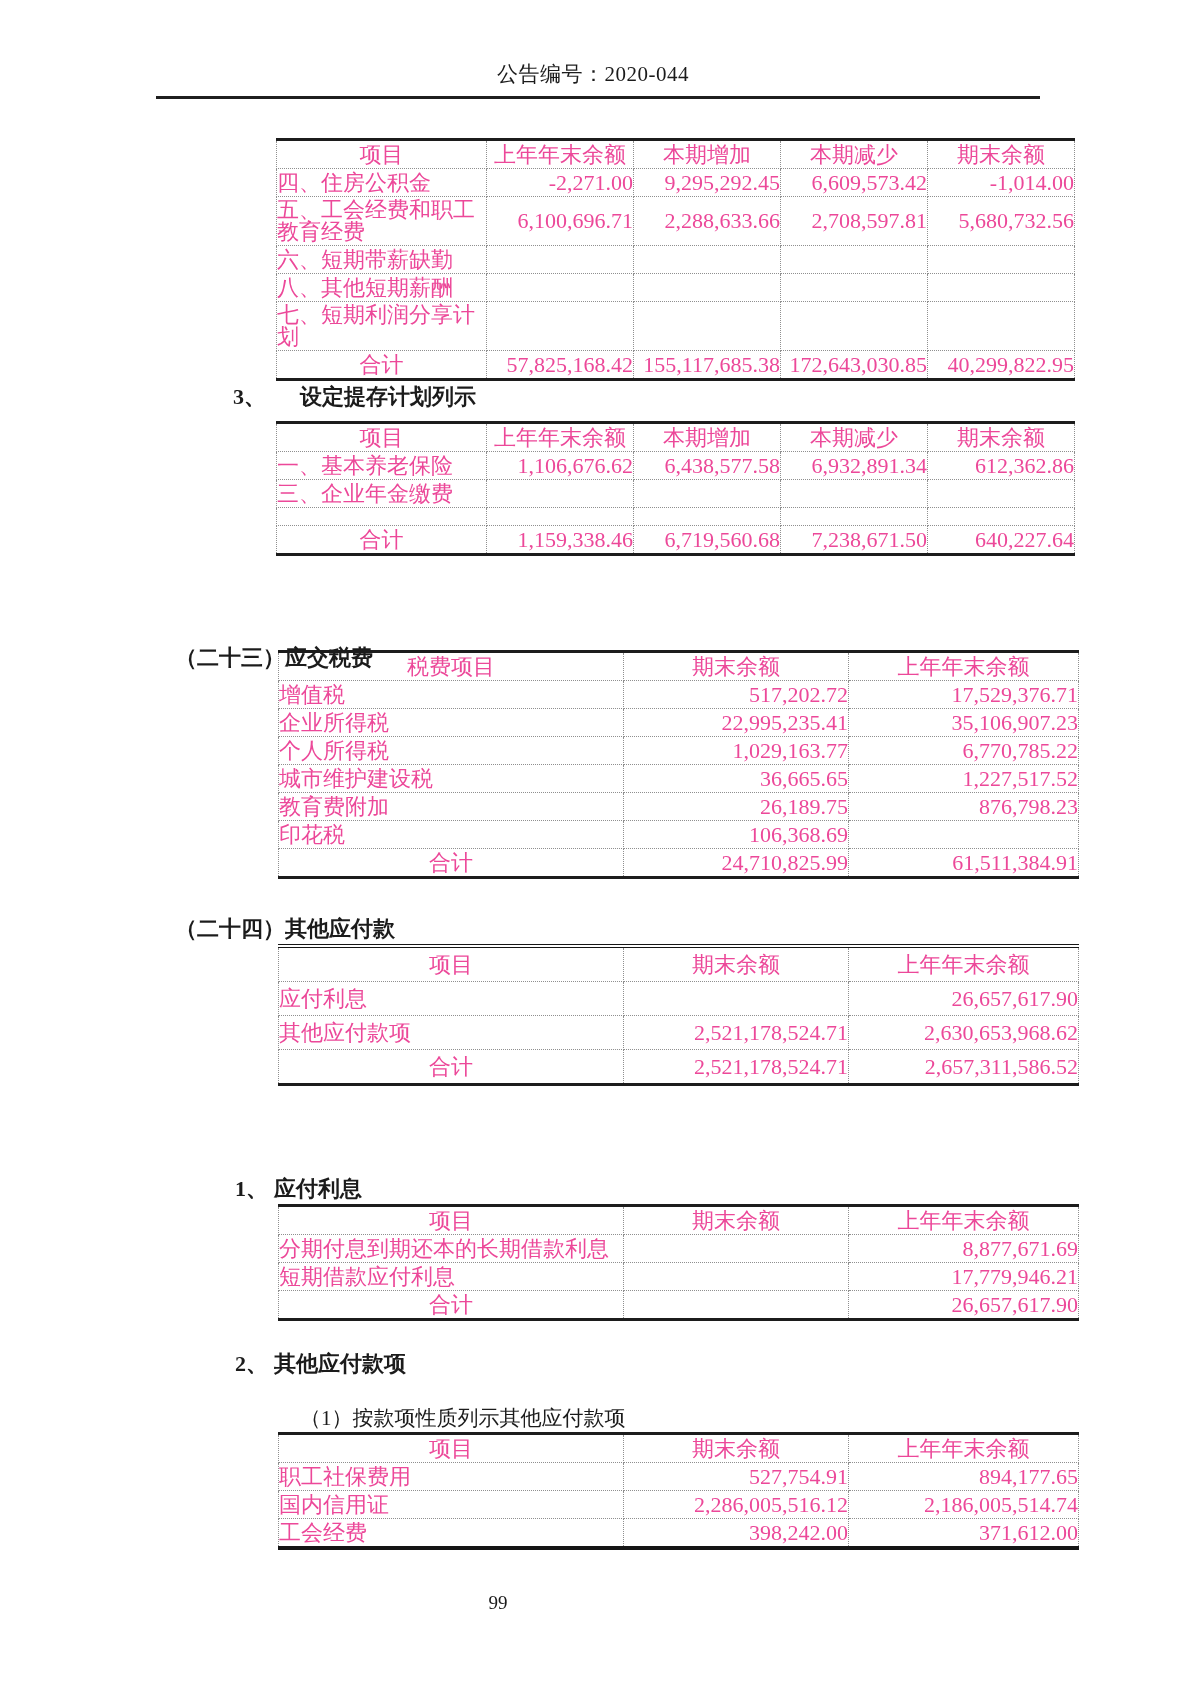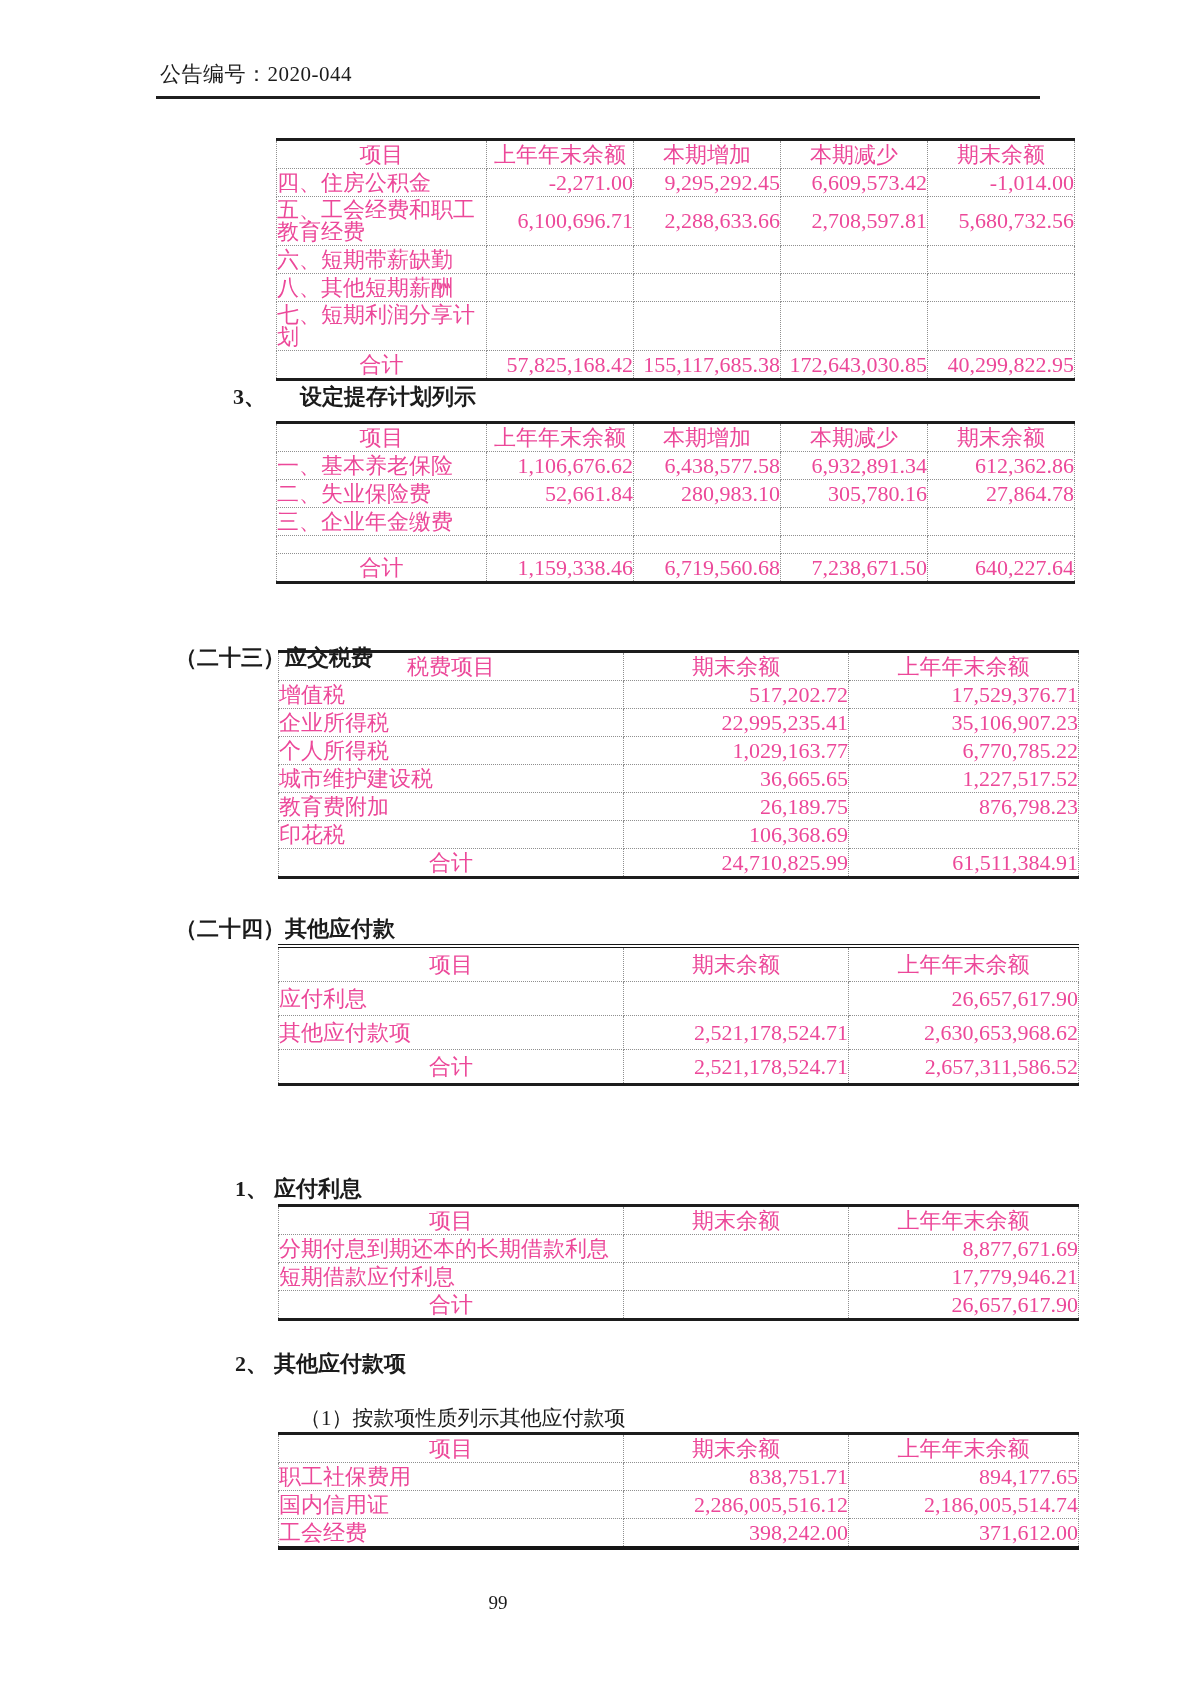--- a/index.html
+++ b/index.html
@@ -6,21 +6,21 @@
   body {
     width:1200px; height:1697px;
     background:#ffffff;
     position:relative;
     font-family:"Liberation Serif","DejaVu Serif",serif;
     color:#1b1b1b;
   }
   .abs { position:absolute; }
 
   
-  #doc-number-wrap { top:60px; left:160px; width:866px; text-align:left; font-size:21px; letter-spacing:0.5px; }
+  #doc-number-wrap { top:60px; left:160px; width:866px; text-align:center; font-size:21px; letter-spacing:0.5px; }
   #header-rule { top:96px; left:156px; width:884px; height:0; border-top:3px solid #1f1f1f; }
 
   
   .h-sec { font-size:22px; font-weight:bold; white-space:nowrap; }
   .h-sub { font-size:21px; font-weight:normal; white-space:nowrap; }
   .num-gap-wide { display:inline-block; margin-right:34px; }
   .num-gap-small { display:inline-block; margin-right:6px; }
 
   
   table.fin {
@@ -150,27 +150,20 @@
     </thead>
     <tbody>
       <tr>
         <td class="lbl">一、基本养老保险</td>
         <td class="num">1,106,676.62</td>
         <td class="num">6,438,577.58</td>
         <td class="num">6,932,891.34</td>
         <td class="num">612,362.86</td>
       </tr>
       <tr>
-        <td class="lbl">二、失业保险费</td>
-        <td class="num">52,661.84</td>
-        <td class="num">280,983.10</td>
-        <td class="num">305,780.16</td>
-        <td class="num">27,864.78</td>
-      </tr>
-      <tr>
         <td class="lbl">三、企业年金缴费</td>
         <td class="num"></td>
         <td class="num"></td>
         <td class="num"></td>
         <td class="num"></td>
       </tr>
       <tr class="empty-row">
         <td class="lbl"></td>
         <td class="num"></td>
         <td class="num"></td>
@@ -340,21 +333,21 @@
     <thead>
       <tr>
         <th>项目</th>
         <th>期末余额</th>
         <th>上年年末余额</th>
       </tr>
     </thead>
     <tbody>
       <tr>
         <td class="lbl">职工社保费用</td>
-        <td class="num">838,751.71</td>
+        <td class="num">527,754.91</td>
         <td class="num">894,177.65</td>
       </tr>
       <tr>
         <td class="lbl">国内信用证</td>
         <td class="num">2,286,005,516.12</td>
         <td class="num">2,186,005,514.74</td>
       </tr>
       <tr>
         <td class="lbl">工会经费</td>
         <td class="num">398,242.00</td>

